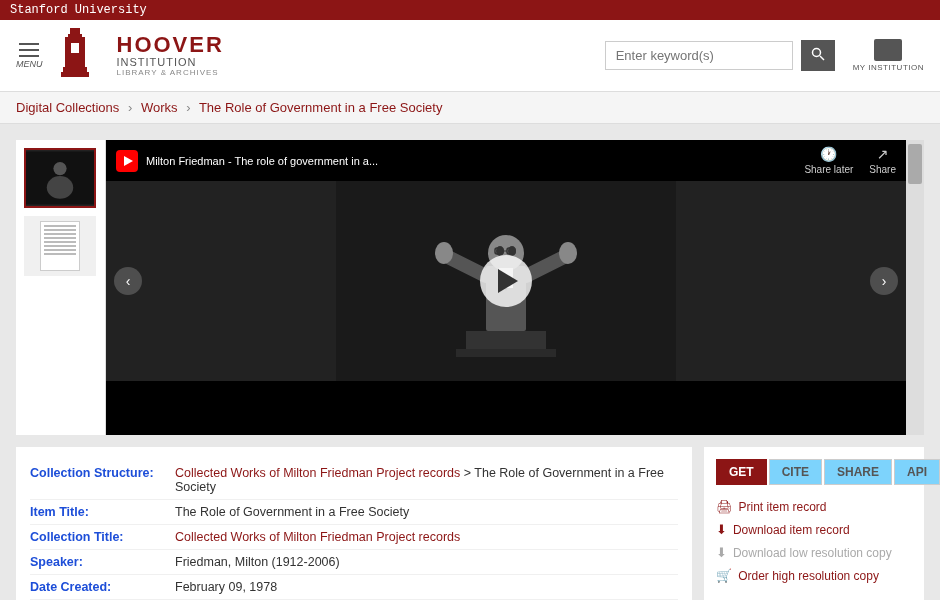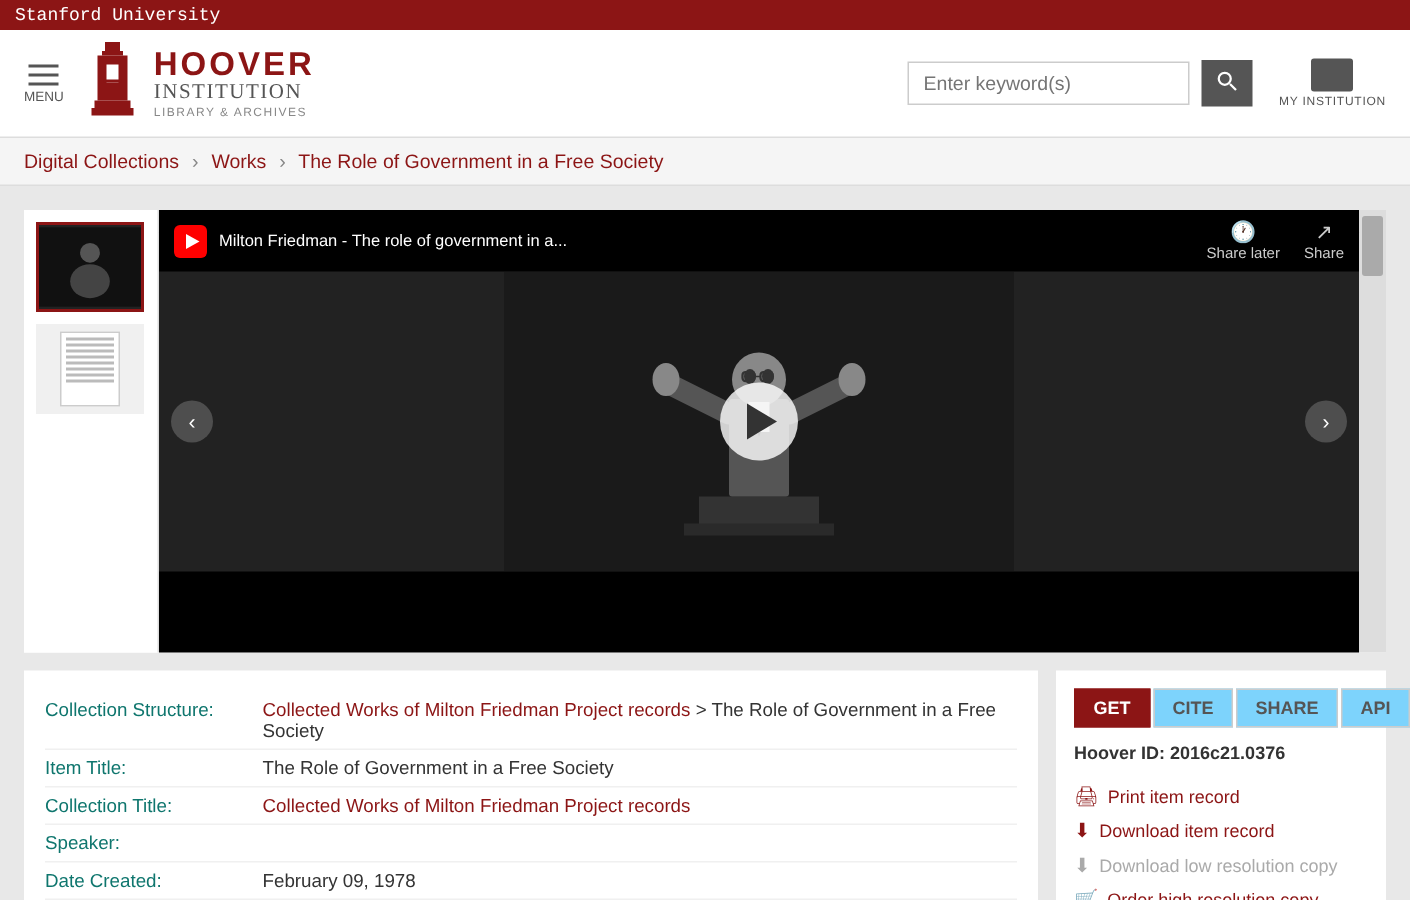--- a/index.html
+++ b/index.html
@@ -38,46 +38,46 @@
       display: block;
       width: 20px;
       height: 2px;
       background: #555;
     }
     .menu-label {
       font-size: 9px;
       color: #555;
       text-align: center;
       margin-top: 2px;
+      font-style: italic;
     }
     .logo-container {
       display: flex;
       align-items: center;
-      gap: 8px;
+      gap: 22px;
     }
     .logo-tower {
       width: 40px;
       height: 55px;
     }
     .logo-text {
       display: flex;
       flex-direction: column;
     }
     .logo-hoover {
       font-size: 22px;
       font-weight: bold;
       color: #8c1515;
       letter-spacing: 2px;
       line-height: 1;
     }
     .logo-institution {
-      font-size: 14px;
+      font-size: 11px;
       color: #555;
       letter-spacing: 1px;
-      font-family: Liberation Serif, serif;
     }
     .logo-sub {
       font-size: 8px;
       color: #888;
       letter-spacing: 1px;
     }
 
     
     .search-area {
       display: flex;
@@ -330,24 +330,24 @@
       flex: 1;
       padding: 14px;
     }
     .metadata-row {
       display: flex;
       padding: 5px 0;
       border-bottom: 1px solid #f0f0f0;
       font-size: 12.5px;
     }
     .metadata-label {
-      font-weight: normal;
+      font-weight: bold;
       width: 145px;
       flex-shrink: 0;
-      color: #0f766e;
+      color: #1d4ed8;
     }
     .metadata-value {
       color: #333;
     }
     .metadata-value a {
       color: #8c1515;
       text-decoration: none;
     }
 
     
@@ -568,39 +568,36 @@
 
       <div class="metadata-row">
         <span class="metadata-label">Collection Title:</span>
         <span class="metadata-value">
           <a href="#">Collected Works of Milton Friedman Project records</a>
         </span>
       </div>
 
       <div class="metadata-row">
         <span class="metadata-label">Speaker:</span>
+        <span class="metadata-value">Friedman, Milton (1912-2006)</span>
       </div>
 
       <div class="metadata-row">
         <span class="metadata-label">Date Created:</span>
         <span class="metadata-value">February 09, 1978</span>
       </div>
 
     </div>
 
     <div class="action-panel">
       <div class="action-tabs">
         <button class="action-tab active">GET</button>
         <button class="action-tab">CITE</button>
         <button class="action-tab">SHARE</button>
         <button class="action-tab">API</button>
-      </div>
-      <div class="hoover-id">
-        <span>Hoover ID:</span>
-        <span>2016c21.0376</span>
       </div>
 
       <a class="action-link" href="#">
         <span class="action-icon">🖨</span>
         <span>Print item record</span>
       </a>
       <a class="action-link" href="#">
         <span class="action-icon">⬇</span>
         <span>Download item record</span>
       </a>

